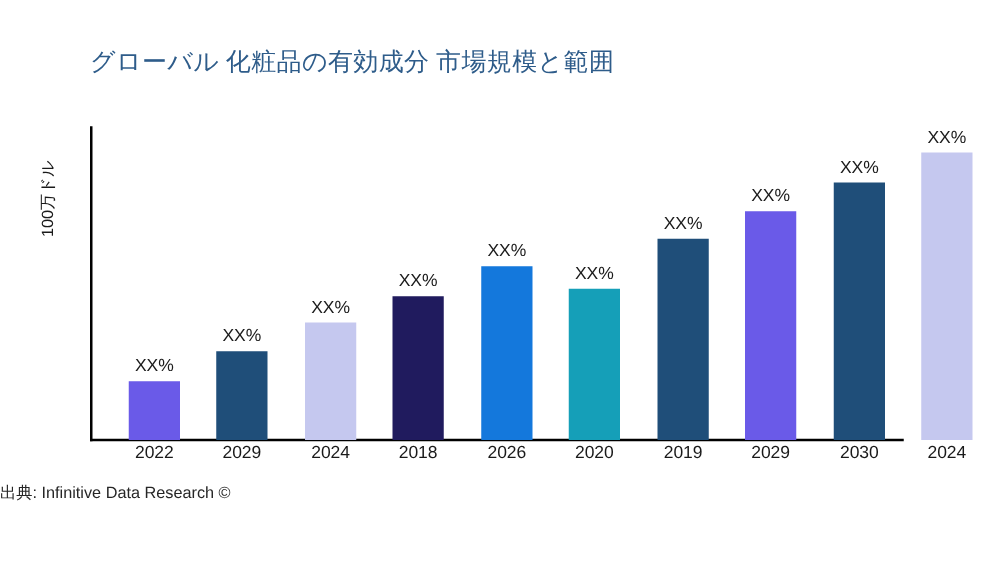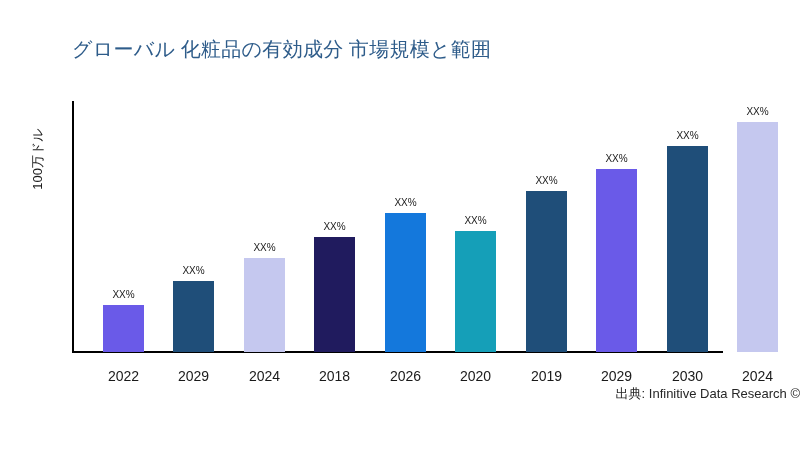--- a/index.html
+++ b/index.html
@@ -82,30 +82,30 @@
   .bar-rect {
     position: absolute;
     bottom: 0;
     width: 100%;
     border: 0;
   }
   .bar-value-label {
     position: absolute;
     left: 50%;
     transform: translateX(-50%);
-    font-size: 10px;
+    font-size: 14px;
     color: #1a1a1a;
     white-space: nowrap;
   }
   .bar-tick-label {
     position: absolute;
     left: 50%;
     transform: translateX(-50%);
     top: 100%;
-    margin-top: 16px;
+    margin-top: 1px;
     font-size: 14px;
     color: #1a1a1a;
     white-space: nowrap;
   }
 
   
   #growth-annotation {
     position: absolute;
     left: 148px;
     top: 142px;
@@ -113,21 +113,21 @@
     color: #ED1C24;
     white-space: nowrap;
   }
 
   
   #source-caption {
     position: absolute;
     left: 0;
     top: 385px;
     width: 800px;
-    text-align: right;
+    text-align: left;
     font-size: 13px;
     color: #262626;
     white-space: nowrap;
   }
 </style>
 </head>
 <body style="background: rgb(255, 255, 255);">
 
 <div id="chart-root" style="background: rgb(255, 255, 255);">
 

